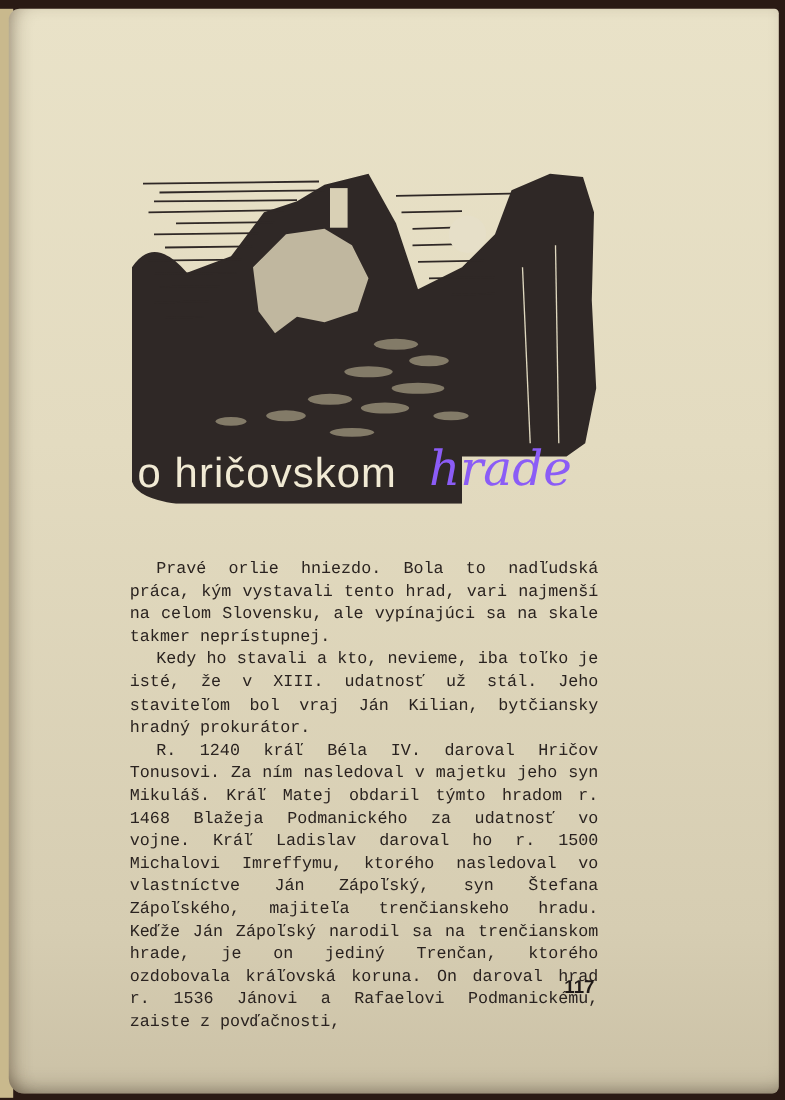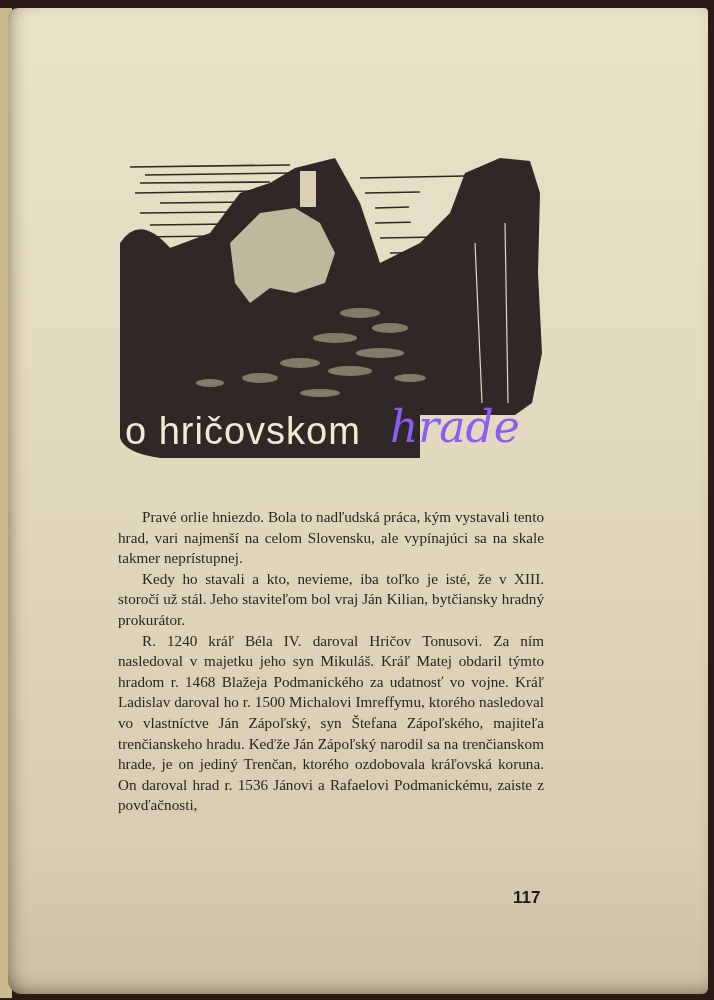--- a/index.html
+++ b/index.html
@@ -30,21 +30,21 @@
       font-family: Liberation Sans, sans-serif; font-size: 38px; color: #f1ead4;
       letter-spacing: 1px; line-height: 52px;
     }
     .title-script {
       position: absolute; left: 265px; top: -8px;
       font-family: "DejaVu Serif", serif; font-style: italic; font-size: 44px;
       color: #8b5cf6; line-height: 60px;
     }
     .body-text {
       position: absolute; left: 118px; top: 507px; width: 426px;
-      font-family: Liberation Serif, serif; font-size: 15.2px; line-height: 20.6px;
+      font-family: Liberation Mono, monospace; font-size: 15.2px; line-height: 20.6px;
       color: #2a2320; text-align: justify;
     }
     .body-text p { margin: 0; text-indent: 24px; }
     .page-number {
       position: absolute; left: 513px; top: 888px;
       font-family: "Liberation Sans", sans-serif; font-weight: bold; font-size: 17px;
       color: #1e1816;
     }
   </style>
 </head>
@@ -107,17 +107,17 @@
   </svg>
 </div>
 
 <div class="title-overlay">
   <span class="title-main">o hričovskom</span>
   <span class="title-script">hrade</span>
 </div>
 
 <div class="body-text">
   <p>Pravé orlie hniezdo. Bola to nadľudská práca, kým vystavali tento hrad, vari najmenší na celom Slovensku, ale vypínajúci sa na skale takmer neprístupnej.</p>
-  <p>Kedy ho stavali a kto, nevieme, iba toľko je isté, že v XIII. storočí už stál. Jeho staviteľom bol vraj Ján Kilian, bytčiansky hradný prokurátor.</p>
+  <p>Kedy ho stavali a kto, nevieme, iba toľko je isté, že v XIII. udatnosť už stál. Jeho staviteľom bol vraj Ján Kilian, bytčiansky hradný prokurátor.</p>
   <p>R. 1240 kráľ Béla IV. daroval Hričov Tonusovi. Za ním nasledoval v majetku jeho syn Mikuláš. Kráľ Matej obdaril týmto hradom r. 1468 Blažeja Podmanického za udatnosť vo vojne. Kráľ Ladislav daroval ho r. 1500 Michalovi Imreffymu, ktorého nasledoval vo vlastníctve Ján Zápoľský, syn Štefana Zápoľského, majiteľa trenčianskeho hradu. Keďže Ján Zápoľský narodil sa na trenčianskom hrade, je on jediný Trenčan, ktorého ozdobovala kráľovská koruna. On daroval hrad r. 1536 Jánovi a Rafaelovi Podmanickému, zaiste z povďačnosti,</p>
 </div>
 
 <div class="page-number">117</div>
 
 </body></html>

